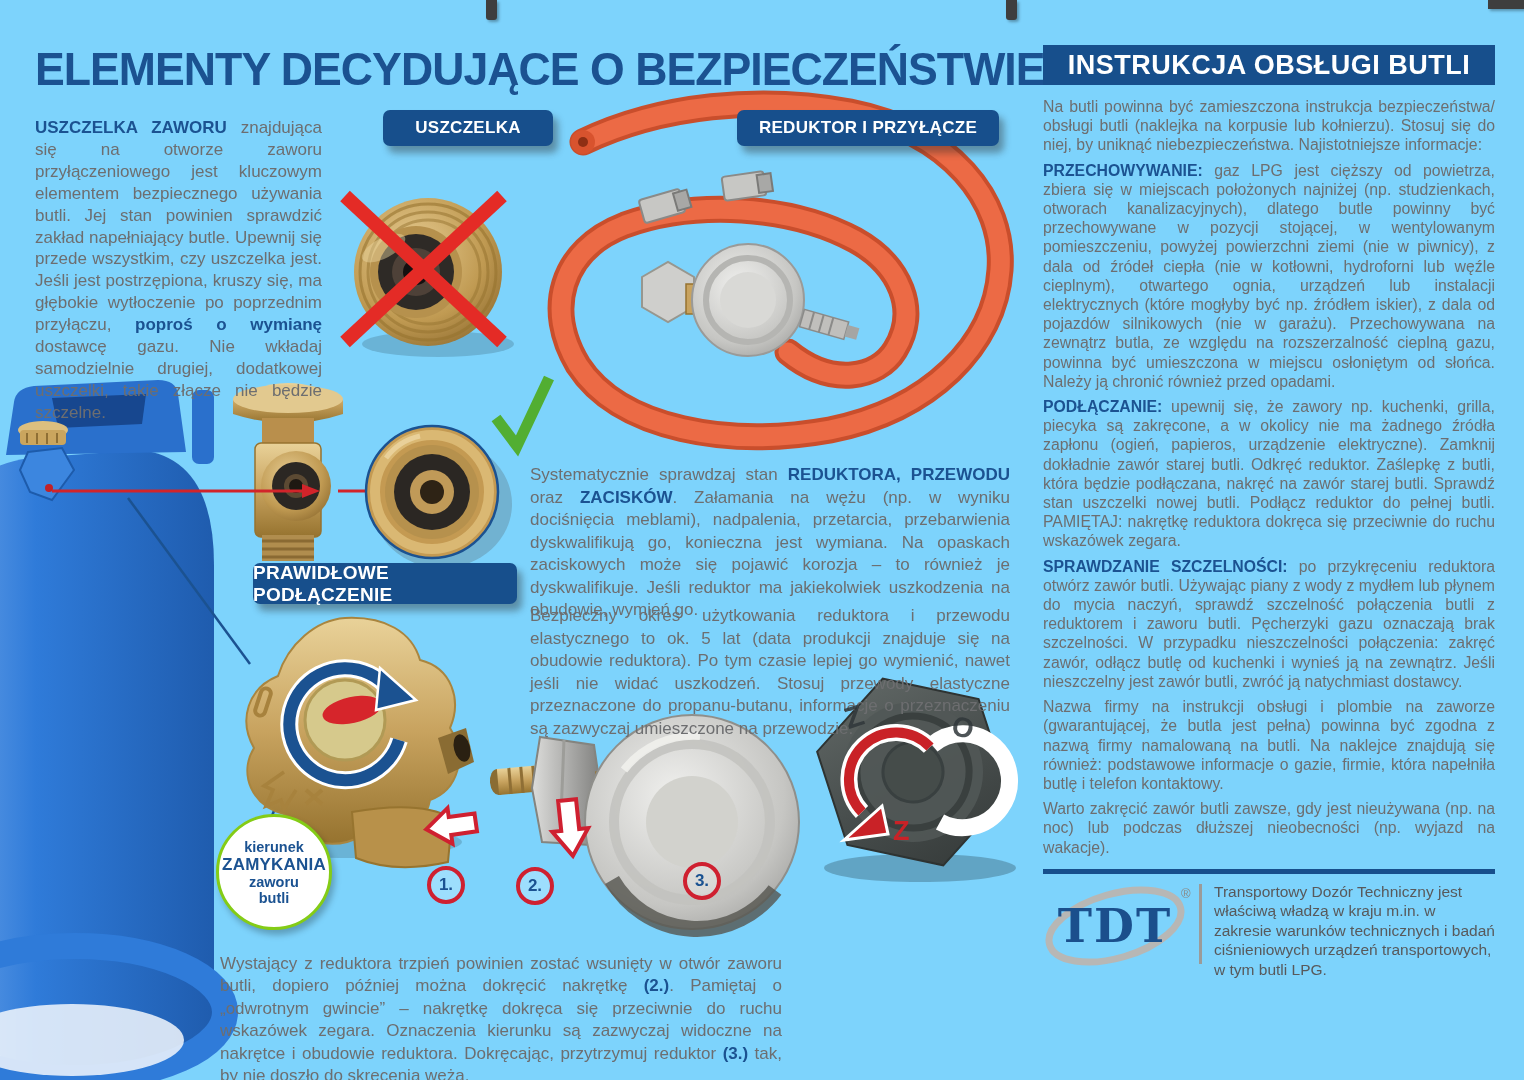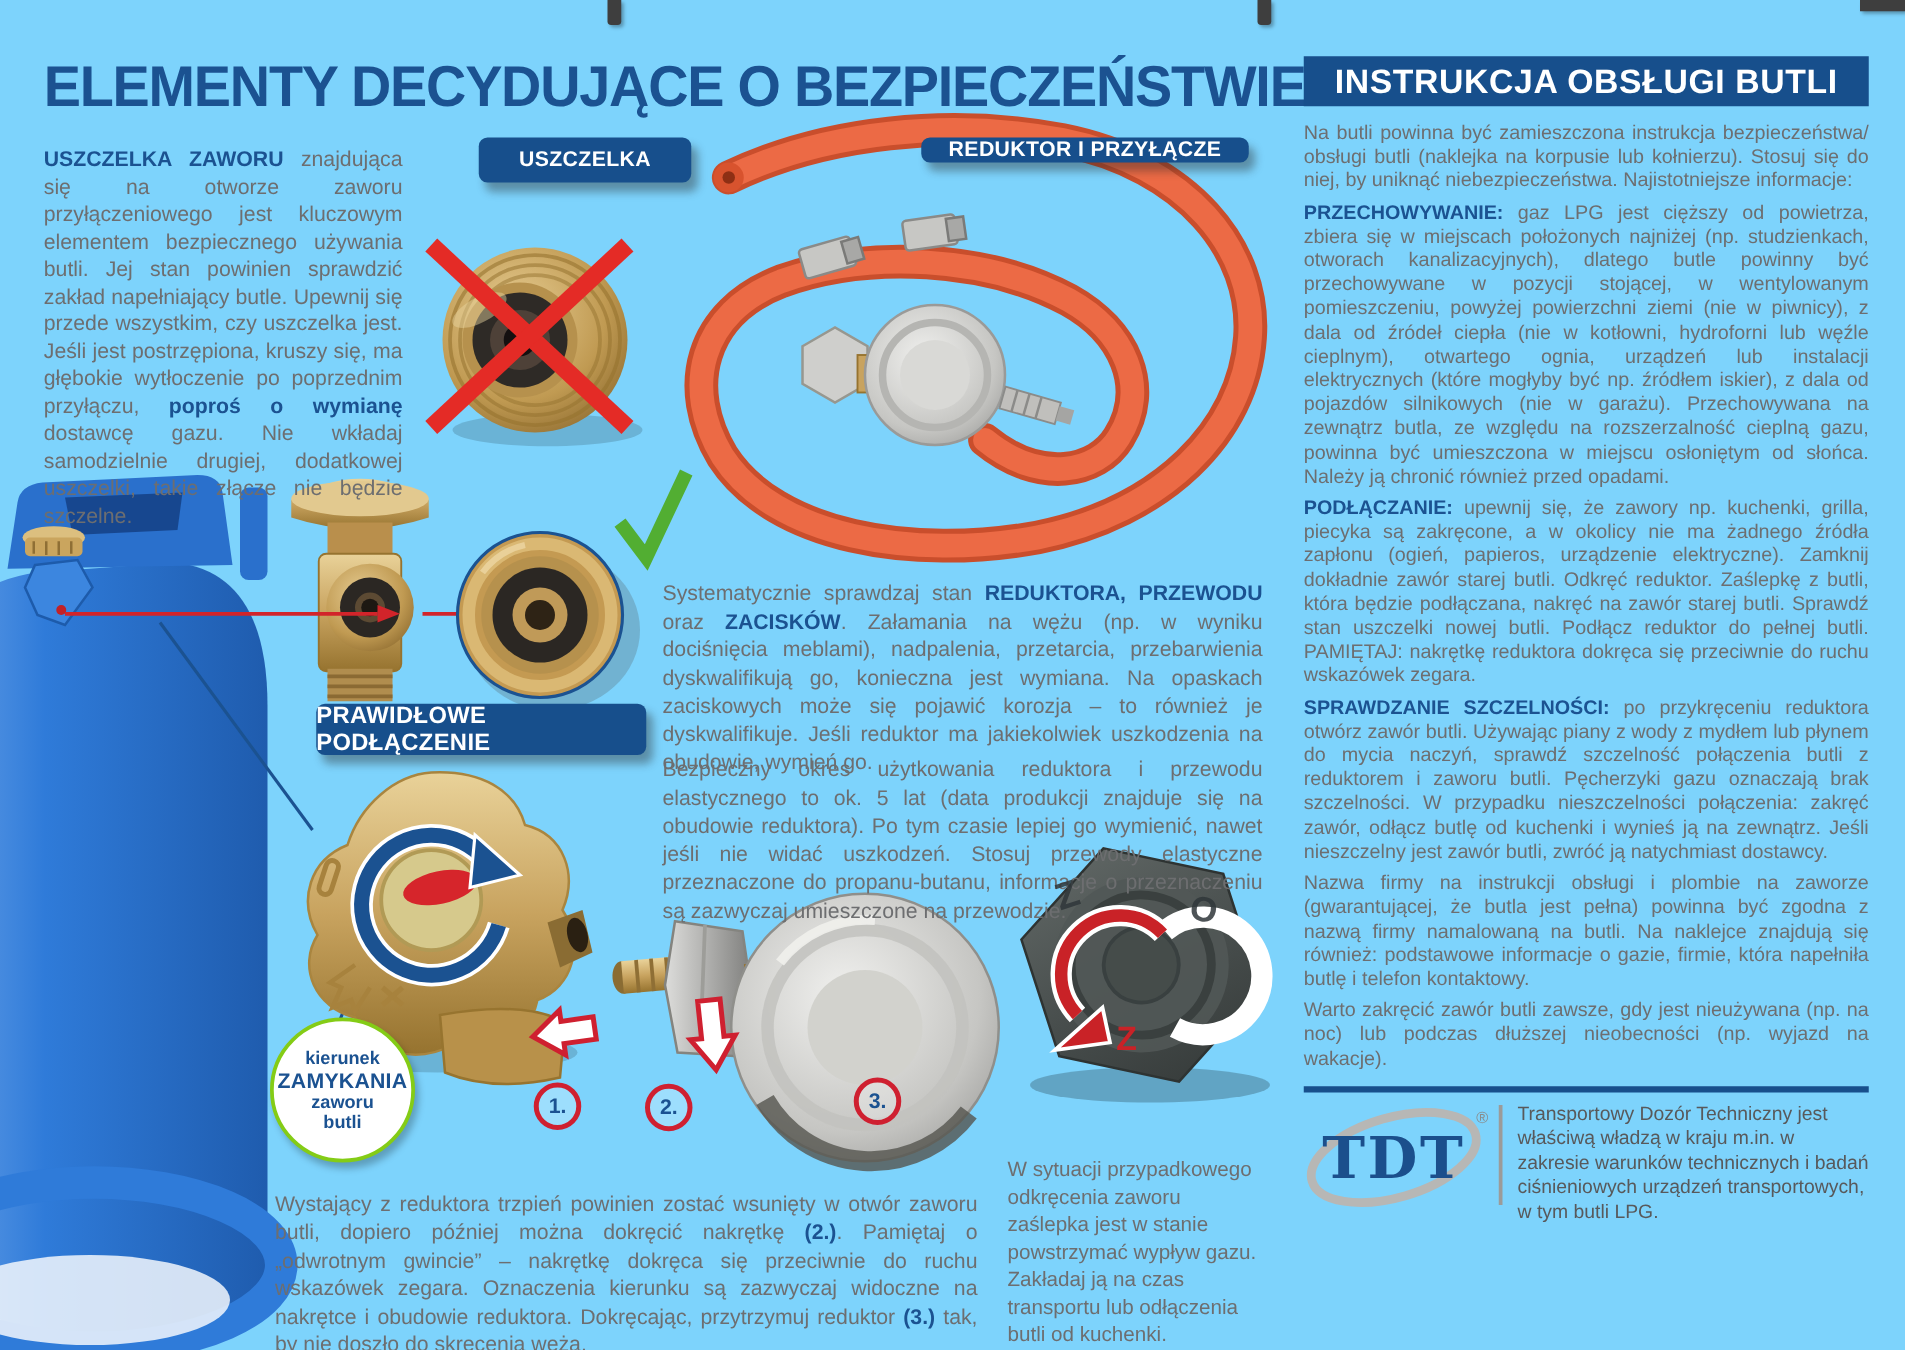--- a/index.html
+++ b/index.html
@@ -286,42 +286,41 @@
         <polygon points="844,840 882,806 888,834" fill="#c92227" stroke="#ffffff" stroke-width="3"></polygon>
       </g>
     </g>
   </svg>
 
   <div class="page-title">ELEMENTY DECYDUJĄCE O BEZPIECZEŃSTWIE</div>
 
   <p class="intro-para para"><span class="blue-b">USZCZELKA ZAWORU</span><span> znajdująca się na otworze zaworu przyłączeniowego jest kluczowym elementem bezpiecznego używania butli. Jej stan powinien sprawdzić zakład napełniający butle. Upewnij się przede wszystkim, czy uszczelka jest. Jeśli jest postrzępiona, kruszy się, ma głębokie wytłoczenie po poprzednim przyłączu, </span><span class="blue-b">poproś o wymianę</span><span> dostawcę gazu. Nie wkładaj samodzielnie drugiej, dodatkowej uszczelki, takie złącze nie będzie szczelne.</span></p>
 
   <div class="badge" style="left:335px;top:110px;width:170px;height:36px;margin-left:48px;">USZCZELKA</div>
-  <div class="badge" style="left:737px;top:110px;width:262px;height:20px;">REDUKTOR I PRZYŁĄCZE</div>
+  <div class="badge" style="left:737px;top:110px;width:262px;height:36px;">REDUKTOR I PRZYŁĄCZE</div>
   <div class="badge" style="left:225px;top:563px;width:264px;height:41px;font-size:19px;margin-left:28px;">PRAWIDŁOWE PODŁĄCZENIE</div>
 
   <p class="mid-para para" style="top:447px;"><span>Systematycznie sprawdzaj stan </span><span class="blue-b">REDUKTORA, PRZEWODU</span><span> oraz </span><span class="blue-b">ZACISKÓW</span><span>. Załamania na wężu (np. w wyniku dociśnięcia meblami), nadpalenia, przetarcia, przebarwienia dyskwalifikują go, konieczna jest wymiana. Na opaskach zaciskowych może się pojawić korozja – to również je dyskwalifikuje. Jeśli reduktor ma jakiekolwiek uszkodzenia na obudowie, wymień go.</span></p>
   <p class="mid-para para" style="top:588px;">Bezpieczny okres użytkowania reduktora i przewodu elastycznego to ok. 5 lat (data produkcji znajduje się na obudowie reduktora). Po tym czasie lepiej go wymienić, nawet jeśli nie widać uszkodzeń. Stosuj przewody elastyczne przeznaczone do propanu-butanu, informacje o przeznaczeniu są zazwyczaj umieszczone na przewodzie.</p>
 
   <div class="dir-circle">
     <span class="s">kierunek</span>
     <span class="l">ZAMYKANIA</span>
     <span class="s">zaworu</span>
     <span class="s">butli</span>
   </div>
 
   <div class="marker" style="left:427px;top:866px;">1.</div>
   <div class="marker" style="left:516px;top:867px;">2.</div>
   <div class="marker" style="left:683px;top:862px;">3.</div>
 
   <span class="cap-letter" style="left:845px;top:700px;font-size:30px;transform:rotate(-18deg);">Z</span>
   <span class="cap-letter" style="left:952px;top:712px;font-size:28px;transform:rotate(12deg);">O</span>
   <span class="cap-z-red" style="left:893px;top:816px;">Z</span>
 
-  <p class="zaslepka-cap">W sytuacji przypadkowego odkręcenia zaworu zaślepka jest w stanie powstrzymać wypływ gazu. Zakładaj ją na czas transportu lub odłączenia butli od kuchenki.</p>
   <p class="bottom-para para"><span>Wystający z reduktora trzpień powinien zostać wsunięty w otwór zaworu butli, dopiero później można dokręcić nakrętkę </span><span class="blue-b">(2.)</span><span>. Pamiętaj o „odwrotnym gwincie” – nakrętkę dokręca się przeciwnie do ruchu wskazówek zegara. Oznaczenia kierunku są zazwyczaj widoczne na nakrętce i obudowie reduktora. Dokręcając, przytrzymuj reduktor </span><span class="blue-b">(3.)</span><span> tak, by nie doszło do skręcenia węża.</span></p>
 
   <div class="right-col">
     <div class="right-header">INSTRUKCJA OBSŁUGI BUTLI</div>
     <p>Na butli powinna być zamieszczona instrukcja bezpieczeństwa/ obsługi butli (naklejka na korpusie lub kołnierzu). Stosuj się do niej, by uniknąć niebezpieczeństwa. Najistotniejsze informacje:</p>
     <p><span class="blue-b">PRZECHOWYWANIE:</span><span> gaz LPG jest cięższy od powietrza, zbiera się w miejscach położonych najniżej (np. studzienkach, otworach kanalizacyjnych), dlatego butle powinny być przechowywane w pozycji stojącej, w wentylowanym pomieszczeniu, powyżej powierzchni ziemi (nie w piwnicy), z dala od źródeł ciepła (nie w kotłowni, hydroforni lub węźle cieplnym), otwartego ognia, urządzeń lub instalacji elektrycznych (które mogłyby być np. źródłem iskier), z dala od pojazdów silnikowych (nie w garażu). Przechowywana na zewnątrz butla, ze względu na rozszerzalność cieplną gazu, powinna być umieszczona w miejscu osłoniętym od słońca. Należy ją chronić również przed opadami.</span></p>
     <p><span class="blue-b">PODŁĄCZANIE:</span><span> upewnij się, że zawory np. kuchenki, grilla, piecyka są zakręcone, a w okolicy nie ma żadnego źródła zapłonu (ogień, papieros, urządzenie elektryczne). Zamknij dokładnie zawór starej butli. Odkręć reduktor. Zaślepkę z butli, która będzie podłączana, nakręć na zawór starej butli. Sprawdź stan uszczelki nowej butli. Podłącz reduktor do pełnej butli. PAMIĘTAJ: nakrętkę reduktora dokręca się przeciwnie do ruchu wskazówek zegara.</span></p>
     <p><span class="blue-b">SPRAWDZANIE SZCZELNOŚCI:</span><span> po przykręceniu reduktora otwórz zawór butli. Używając piany z wody z mydłem lub płynem do mycia naczyń, sprawdź szczelność połączenia butli z reduktorem i zaworu butli. Pęcherzyki gazu oznaczają brak szczelności. W przypadku nieszczelności połączenia: zakręć zawór, odłącz butlę od kuchenki i wynieś ją na zewnątrz. Jeśli nieszczelny jest zawór butli, zwróć ją natychmiast dostawcy.</span></p>
     <p>Nazwa firmy na instrukcji obsługi i plombie na zaworze (gwarantującej, że butla jest pełna) powinna być zgodna z nazwą firmy namalowaną na butli. Na naklejce znajdują się również: podstawowe informacje o gazie, firmie, która napełniła butlę i telefon kontaktowy.</p>
     <p>Warto zakręcić zawór butli zawsze, gdy jest nieużywana (np. na noc) lub podczas dłuższej nieobecności (np. wyjazd na wakacje).</p>

